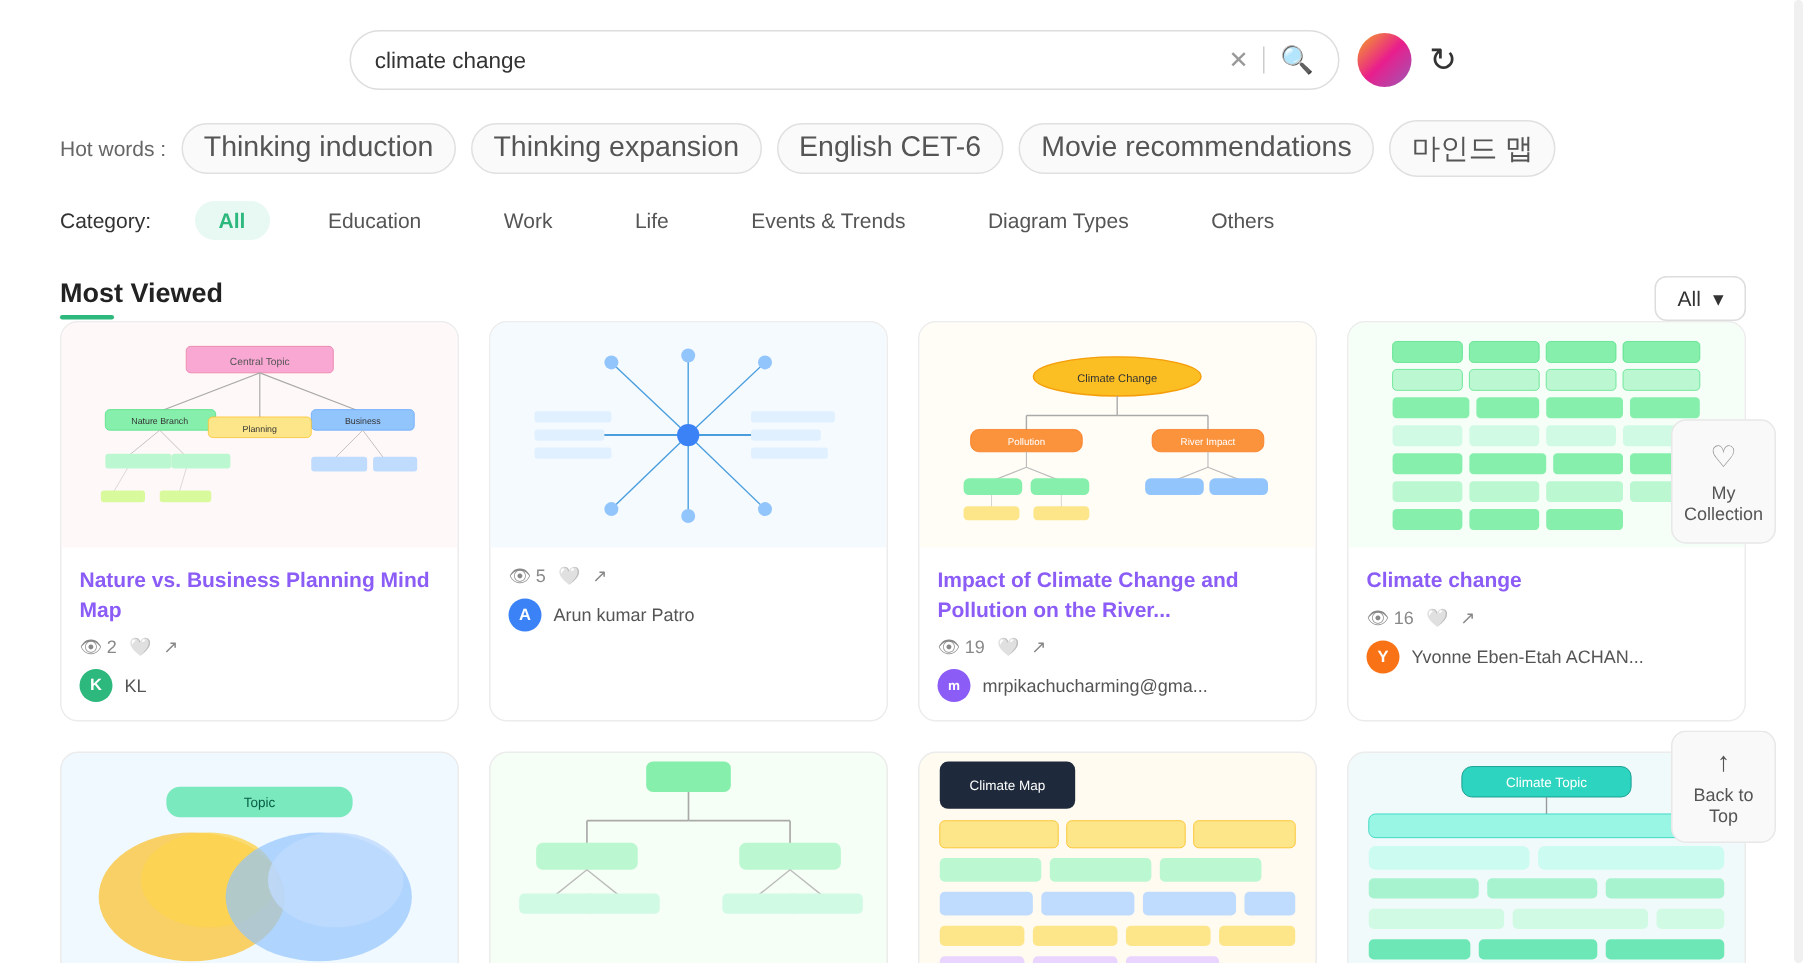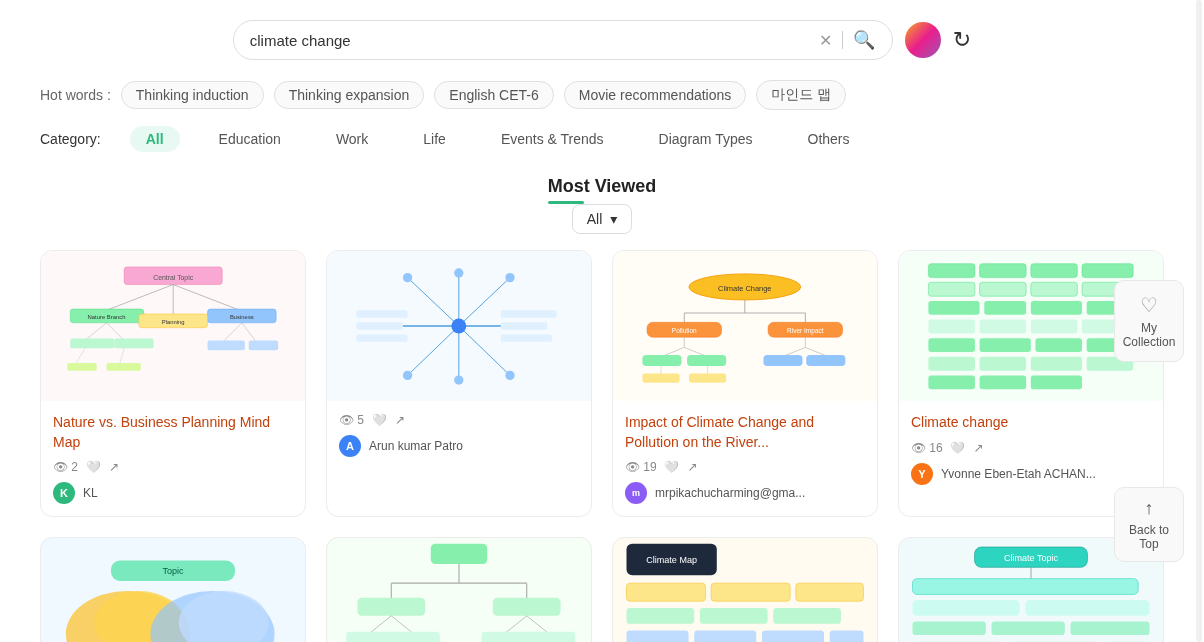--- a/index.html
+++ b/index.html
@@ -13,48 +13,48 @@
     .search-input { flex: 1; border: none; outline: none; font-size: 15px; color: #333; }
     .search-divider { width: 1px; height: 18px; background: #ccc; margin: 0 10px; }
     .search-icon-btn { cursor: pointer; color: #555; font-size: 18px; background: none; border: none; }
     .clear-btn { cursor: pointer; color: #999; font-size: 16px; background: none; border: none; }
     .avatar-circle { width: 36px; height: 36px; border-radius: 50%; background: linear-gradient(135deg, #f5a623, #e91e8c, #9b59b6); cursor: pointer; }
     .refresh-btn { font-size: 22px; cursor: pointer; color: #333; background: none; border: none; }
 
     
     .hot-words { display: flex; align-items: center; gap: 10px; margin-bottom: 16px; flex-wrap: wrap; }
     .hot-words-label { font-size: 14px; color: #666; white-space: nowrap; }
-    .hot-tag { border: 1px solid #e0e0e0; border-radius: 20px; padding: 5px 14px; font-size: 14px; color: #555; cursor: pointer; white-space: nowrap; background: #fafafa; }
+    .hot-tag { border: 1px solid #e0e0e0; border-radius: 20px; padding: 5px 14px; font-size: 19px; color: #555; cursor: pointer; white-space: nowrap; background: #fafafa; }
 
     
     .category-row { display: flex; align-items: center; gap: 23px; margin-bottom: 24px; flex-wrap: wrap; }
     .category-label { font-size: 14px; color: #333; font-weight: 500; margin-right: 6px; }
     .cat-btn { padding: 5px 16px; border-radius: 20px; border: none; font-size: 14px; cursor: pointer; background: transparent; color: #555; }
     .cat-btn.active { background: #e8f8f3; color: #2db87d; font-weight: 600; border-radius: 20px; }
 
     
-    .section-header { display: flex; align-items: center; justify-content: space-between; margin-bottom: 16px; flex-direction: column; }
+    .section-header { display: flex; align-items: center; justify-content: space-between; margin-bottom: 0; }
     .section-title { font-size: 18px; font-weight: 700; color: #222; position: relative; }
     .section-title::after { content: ''; display: block; width: 36px; height: 3px; background: #2db87d; margin-top: 4px; border-radius: 2px; }
 
     .dropdown-select { display: flex; align-items: center; border: 1px solid #ddd; border-radius: 8px; padding: 6px 14px; font-size: 14px; color: #333; cursor: pointer; gap: 8px; background: #fff; }
 
     
     .cards-grid { display: grid; grid-template-columns: repeat(4, 1fr); gap: 20px; }
     .card { border: 1px solid #ececec; border-radius: 12px; overflow: hidden; background: #fff; cursor: pointer; transition: box-shadow 0.2s; }
     .card-thumbnail { width: 100%; height: 150px; background: #f8f8f8; display: flex; align-items: center; justify-content: center; overflow: hidden; }
 
     
     .thumb-nature { background: #fff8f8; }
     .thumb-unfccc { background: #f5faff; }
     .thumb-impact { background: #fffdf5; }
     .thumb-climate { background: #f5fff8; }
 
     .card-body { padding: 12px; }
-    .card-title { font-size: 14px; font-weight: 400; color: #c2410c; margin-bottom: 8px; line-height: 1.4; }
+    .card-title { font-size: 14px; font-weight: 700; color: #8b5cf6; margin-bottom: 8px; line-height: 1.4; }
     .card-meta { display: flex; align-items: center; gap: 8px; font-size: 12px; color: #888; margin-bottom: 8px; }
     .card-meta span { display: flex; align-items: center; gap: 3px; }
     .meta-icon { font-size: 12px; }
     .card-author { display: flex; align-items: center; gap: 8px; font-size: 12px; color: #555; }
     .author-avatar { width: 22px; height: 22px; border-radius: 50%; display: flex; align-items: center; justify-content: center; font-size: 11px; font-weight: 700; color: #fff; }
     .av-green { background: #2db87d; }
     .av-blue { background: #3b82f6; }
     .av-purple { background: #8b5cf6; }
     .av-orange { background: #f97316; }
 

